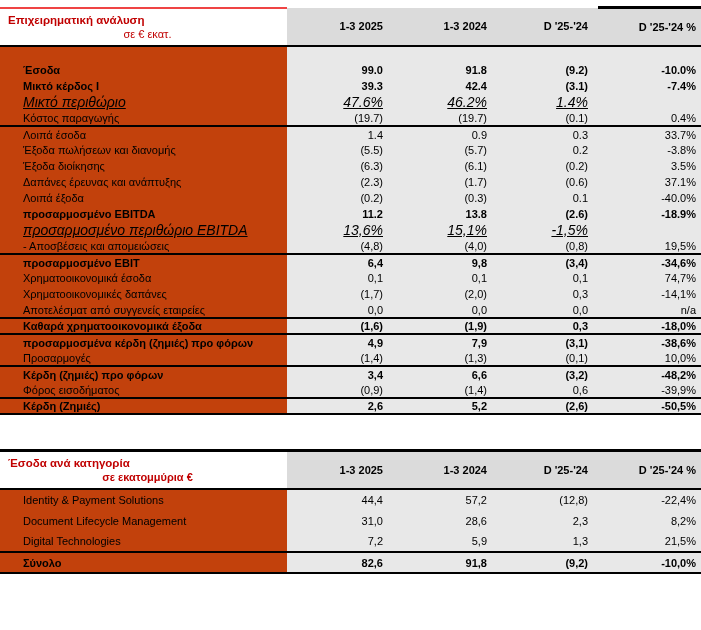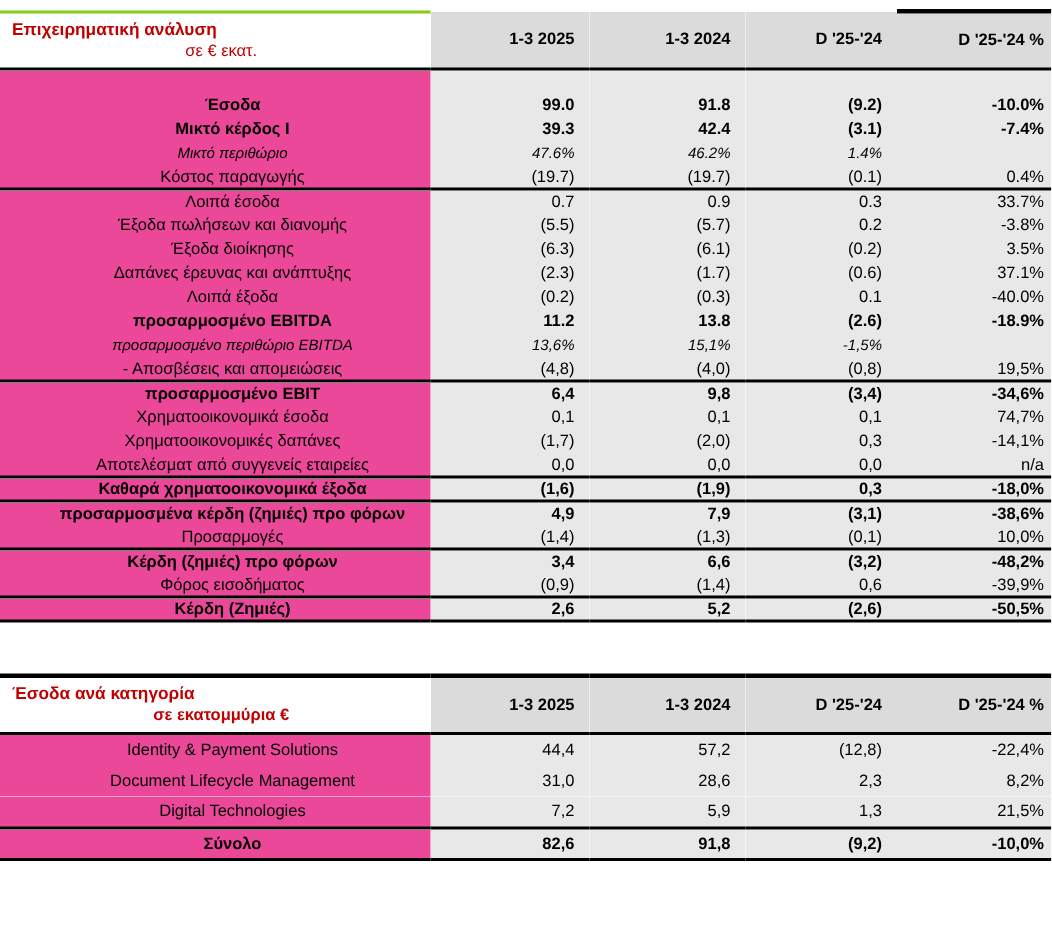--- a/index.html
+++ b/index.html
@@ -32,21 +32,21 @@
   th, td {
     padding: 0;
     vertical-align: middle;
     white-space: nowrap;
     overflow: hidden;
   }
 
   
   th { font-weight: bold; text-align: right; height: 36px; }
   .t1 th.h-label {
-    border-top: 2px solid #84cc16;
+    border-top: 2px solid #ef4444;
     background: #fff;
   }
   th.h-label {
     text-align: left;
     padding-left: 8px;
   }
   .title-red { color: #C00000; font-size: 11.5px; line-height: 14px; }
   .title-red .sub { font-weight: normal; font-size: 11px; text-align: center; }
   .t2 .title-red .sub { font-weight: bold; }
 
@@ -56,30 +56,30 @@
   }
   th.h-pct {
     background: #dbdbdb;
     padding-right: 5px;
   }
   .t1 th { border-bottom: 2px solid #000; }
   .t1 th.h-pct { border-top: 3px solid #000; }
   .t2 th { border-top: 3px solid #000; border-bottom: 2px solid #000; }
 
   
-  td.label { background: #ec4899; padding-left: 23px; text-align: center; }
+  td.label { background: #c2410c; padding-left: 23px; text-align: left; }
   td.num   { background: #e8e8e8; text-align: right; padding-right: 10px; }
   td.pct   { background: #e8e8e8; text-align: right; padding-right: 5px; }
 
   .t1 tbody tr { height: 16px; }
   .t2 tbody tr { height: 21px; margin-top: 24px; }
   tr.spacer { height: 16px; }
 
   tr.bold td { font-weight: bold; }
-  tr.italic td { font-style: italic; font-size: 10px; }
+  tr.italic td { font-style: italic; font-size: 14px; text-decoration: underline; }
   tr.rule-below td { border-bottom: 2px solid #000; }
 
   .gap { height: 34px; }
 </style>
 </head>
 <body>
 
 <div class="page">
 
   <table class="t1">
@@ -135,21 +135,21 @@
         </tr>
         <tr class=" rule-below">
           <td class="label">Κόστος παραγωγής</td>
           <td class="num">(19.7)</td>
           <td class="num">(19.7)</td>
           <td class="num">(0.1)</td>
           <td class="pct">0.4%</td>
         </tr>
         <tr class="">
           <td class="label">Λοιπά έσοδα</td>
-          <td class="num">0.7</td>
+          <td class="num">1.4</td>
           <td class="num">0.9</td>
           <td class="num">0.3</td>
           <td class="pct">33.7%</td>
         </tr>
         <tr class="">
           <td class="label">Έξοδα πωλήσεων και διανομής</td>
           <td class="num">(5.5)</td>
           <td class="num">(5.7)</td>
           <td class="num">0.2</td>
           <td class="pct">-3.8%</td>

